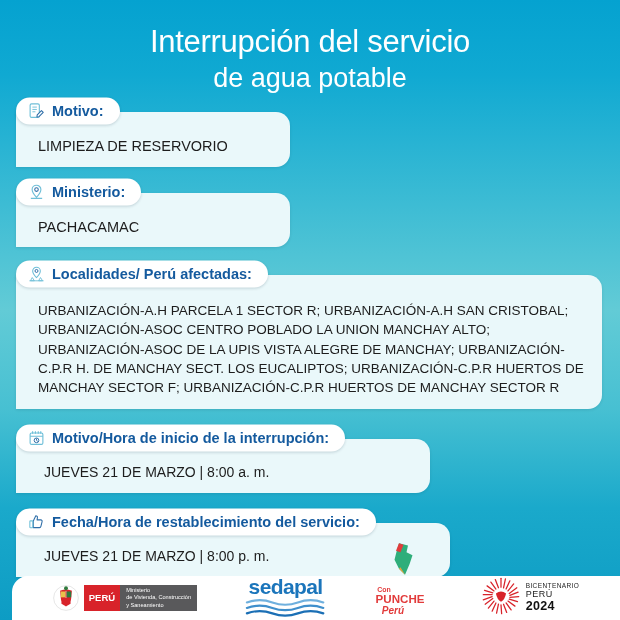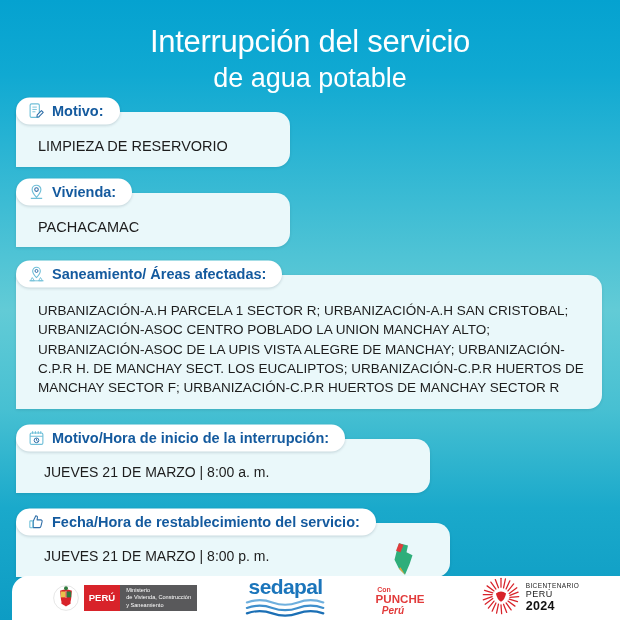--- a/index.html
+++ b/index.html
@@ -233,39 +233,39 @@
     <div class="section sec-distritos">
       <div class="panel">
         <div class="pill">
           <span class="pill-icon">
             <svg viewBox="0 0 24 24" width="17" height="17">
               <path d="M12 2.5c-3.4 0-6.2 2.7-6.2 6.1 0 4.5 6.2 11 6.2 11s6.2-6.5 6.2-11c0-3.4-2.8-6.1-6.2-6.1z" fill="none" stroke="#6fbfd8" stroke-width="1.6"></path>
               <circle cx="12" cy="8.6" r="2.5" fill="none" stroke="#2f6ea8" stroke-width="1.5"></circle>
               <line x1="4" y1="21" x2="20" y2="21" stroke="#6fbfd8" stroke-width="1.5"></line>
             </svg>
           </span>
-          <span class="pill-label">Vivienda:</span>
+          <span class="pill-label">Ministerio:</span>
         </div>
         <div class="body-text single">PACHACAMAC</div>
       </div>
     </div>
 
     <div class="section sec-localidades">
       <div class="panel wide">
         <div class="pill">
           <span class="pill-icon">
             <svg viewBox="0 0 24 24" width="17" height="17">
               <path d="M12 2.5c-3 0-5.4 2.4-5.4 5.4 0 3.9 5.4 9.2 5.4 9.2s5.4-5.3 5.4-9.2c0-3-2.4-5.4-5.4-5.4z" fill="none" stroke="#6fbfd8" stroke-width="1.5"></path>
               <circle cx="12" cy="7.7" r="2.1" fill="none" stroke="#2f6ea8" stroke-width="1.4"></circle>
               <path d="M3.5 21.5 L6 17 L9 21.5 Z" fill="none" stroke="#6fbfd8" stroke-width="1.3"></path>
               <path d="M15 21.5 L17.6 17 L20.5 21.5 Z" fill="none" stroke="#6fbfd8" stroke-width="1.3"></path>
               <line x1="2" y1="21.6" x2="22" y2="21.6" stroke="#6fbfd8" stroke-width="1.3"></line>
             </svg>
           </span>
-          <span class="pill-label">Saneamiento/ Áreas afectadas:</span>
+          <span class="pill-label">Localidades/ Perú afectadas:</span>
         </div>
         <div class="body-text">URBANIZACIÓN-A.H PARCELA 1 SECTOR R; URBANIZACIÓN-A.H SAN CRISTOBAL; URBANIZACIÓN-ASOC CENTRO POBLADO LA UNION MANCHAY ALTO; URBANIZACIÓN-ASOC DE LA UPIS VISTA ALEGRE DE MANCHAY; URBANIZACIÓN-C.P.R H. DE MANCHAY SECT. LOS EUCALIPTOS; URBANIZACIÓN-C.P.R HUERTOS DE MANCHAY SECTOR F; URBANIZACIÓN-C.P.R HUERTOS DE MANCHAY SECTOR R</div>
       </div>
     </div>
 
     <div class="section sec-inicio">
       <div class="panel">
         <div class="pill">
           <span class="pill-icon">
             <svg viewBox="0 0 24 24" width="17" height="17">

